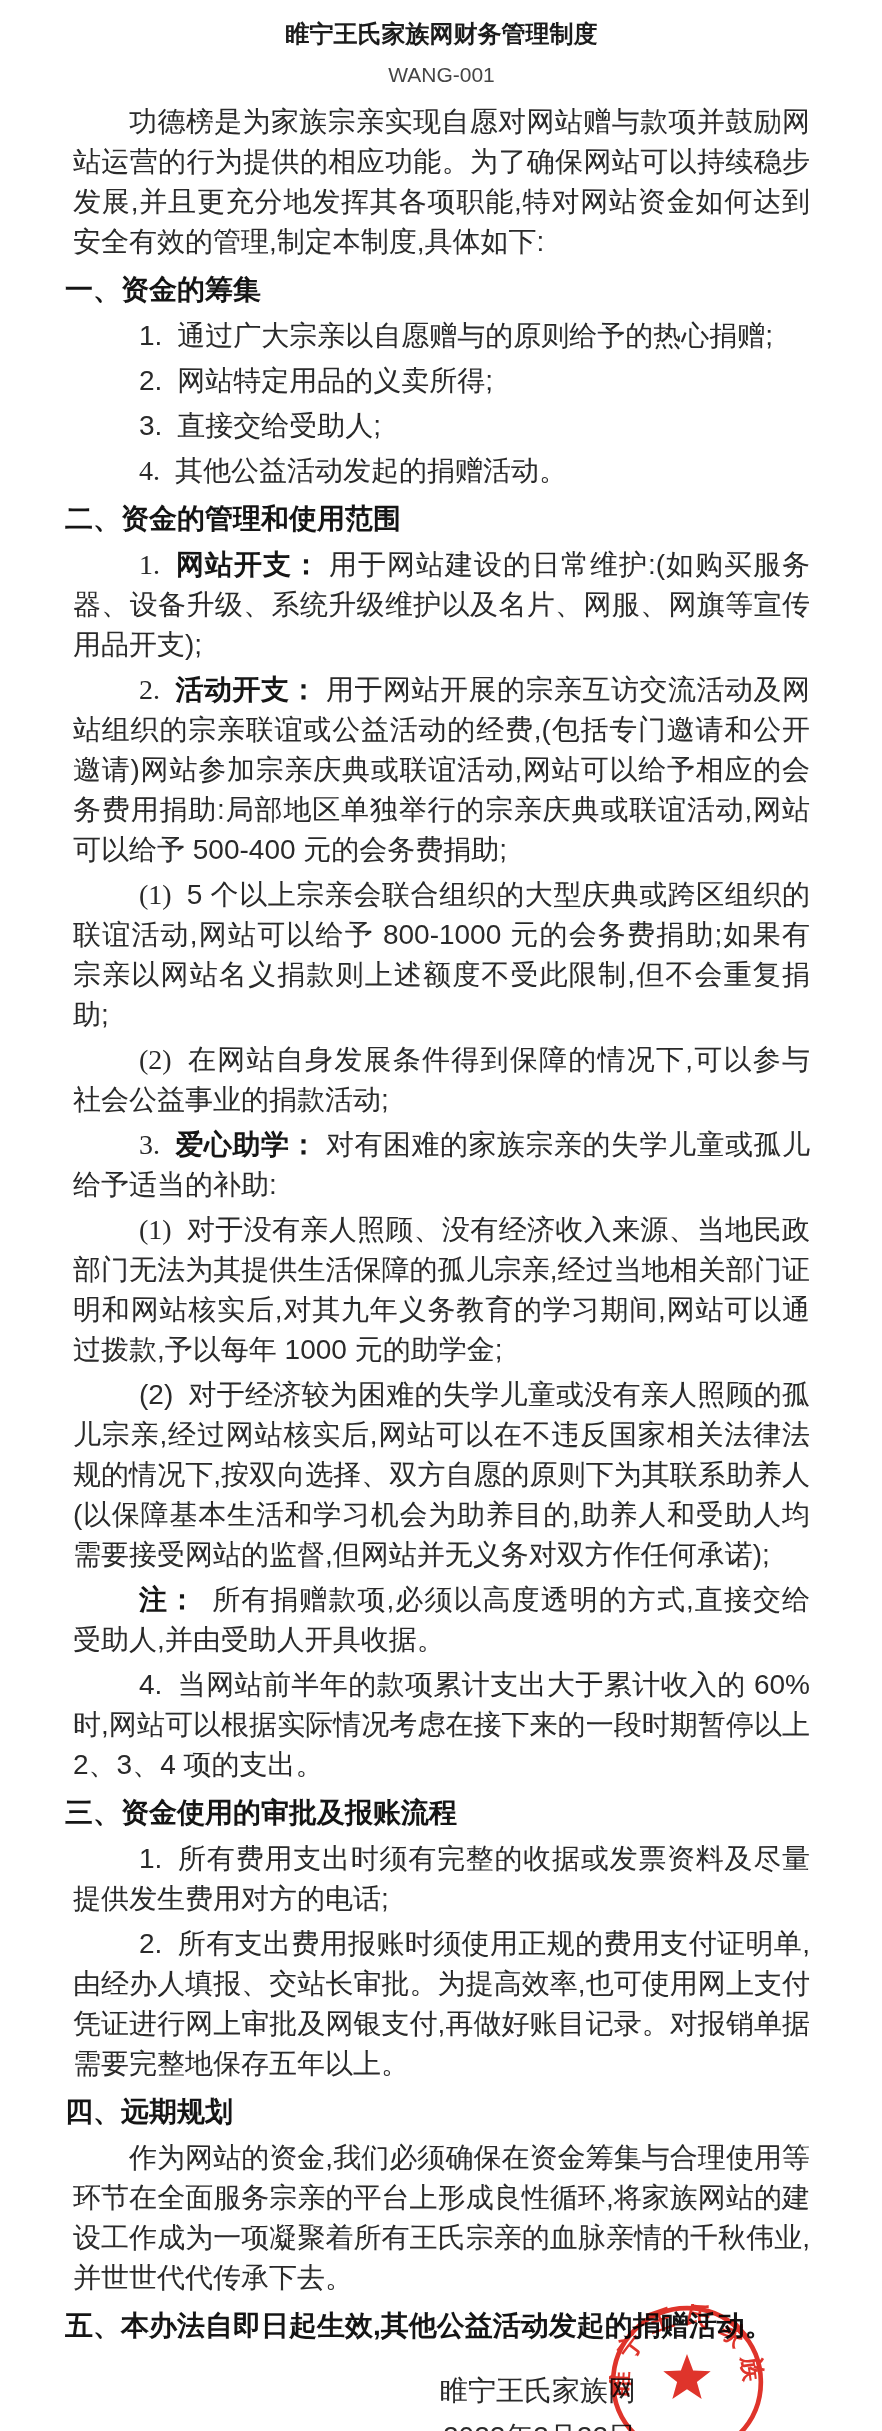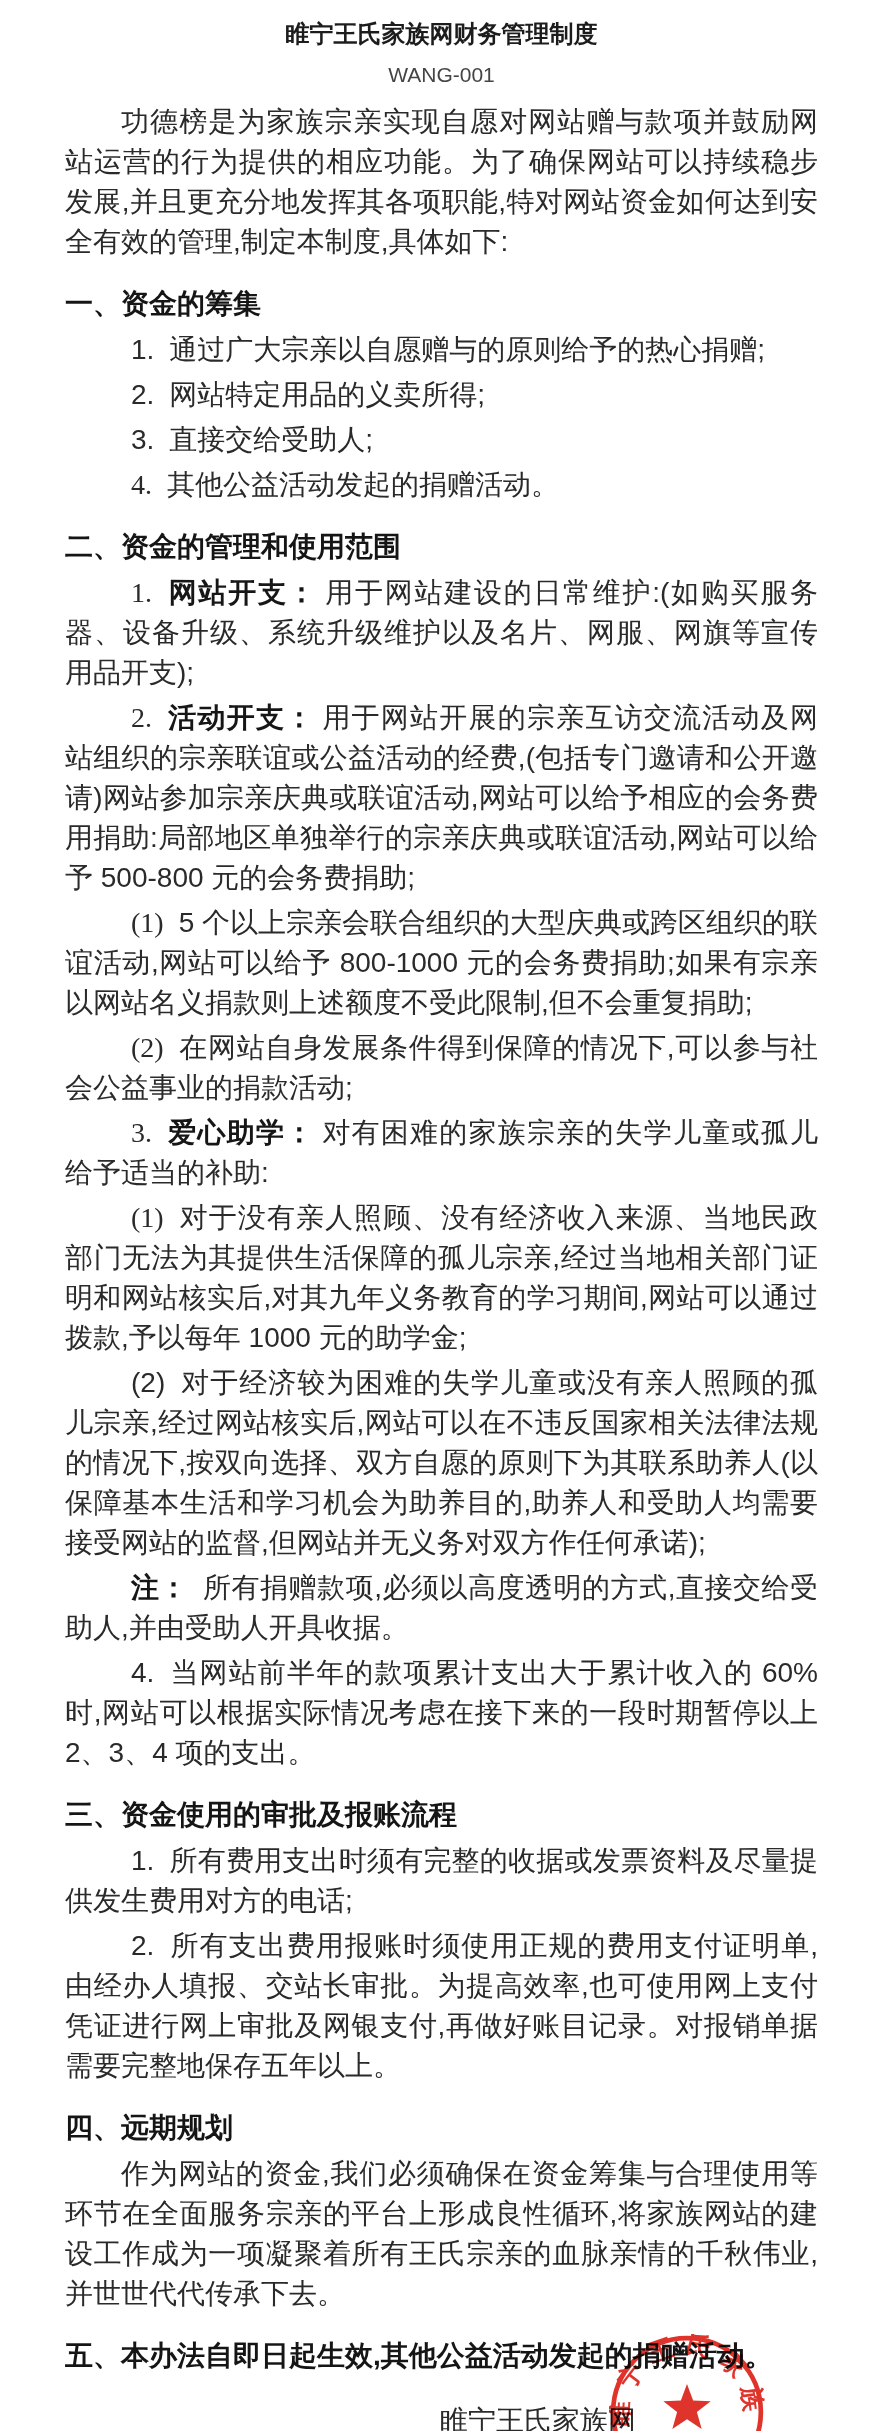--- a/index.html
+++ b/index.html
@@ -27,27 +27,27 @@
     text-align:center;
     font-size:21px;
     font-weight:400;
     color:#454545;
     line-height:26px;
     margin:0 0 14px 0;
   }
   .body p{
     font-size:28px;
     line-height:40px;
-    margin:5px 0;
+    margin:5px 8px;
     text-align:justify;
   }
   .body p.hd{
     font-weight:700;
     color:#151515;
-    margin:22px 0 6px 0;
+    margin:8px 0 6px 0;
   }
   .body p.para{ text-indent:56px; }
   .body p.item{ text-indent:66px; }
   .marker{ margin-right:15px; }
   .serif{ font-family:"Liberation Serif","DejaVu Serif",serif; }
   .kai{
     font-weight:700;
     font-family:"DejaVu Serif","Liberation Serif",serif;
     color:#161616;
   }
@@ -85,21 +85,21 @@
 
   <div class="body">
       <p class="para"><span>功德榜是为家族宗亲实现自愿对网站赠与款项并鼓励网站运营的行为提供的相应功能。为了确保网站可以持续稳步发展,并且更充分地发挥其各项职能,特对网站资金如何达到安全有效的管理,制定本制度,具体如下:</span></p>
       <p class="hd">一、资金的筹集</p>
       <p class="item"><span class="marker">1.</span><span>通过广大宗亲以自愿赠与的原则给予的热心捐赠;</span></p>
       <p class="item"><span class="marker">2.</span><span>网站特定用品的义卖所得;</span></p>
       <p class="item"><span class="marker">3.</span><span>直接交给受助人;</span></p>
       <p class="item"><span class="marker serif">4.</span><span>其他公益活动发起的捐赠活动。</span></p>
       <p class="hd">二、资金的管理和使用范围</p>
       <p class="item"><span class="marker serif">1.</span><span class="lead kai">网站开支：</span><span>用于网站建设的日常维护:(如购买服务器、设备升级、系统升级维护以及名片、网服、网旗等宣传用品开支);</span></p>
-      <p class="item"><span class="marker serif">2.</span><span class="lead kai">活动开支：</span><span>用于网站开展的宗亲互访交流活动及网站组织的宗亲联谊或公益活动的经费,(包括专门邀请和公开邀请)网站参加宗亲庆典或联谊活动,网站可以给予相应的会务费用捐助:局部地区单独举行的宗亲庆典或联谊活动,网站可以给予 500-800 元的会务费捐助;</span></p>
+      <p class="item"><span class="marker serif">2.</span><span class="lead kai">活动开支：</span><span>用于网站开展的宗亲互访交流活动及网站组织的宗亲联谊或公益活动的经费,(包括专门邀请和公开邀请)网站参加宗亲庆典或联谊活动,网站可以给予相应的会务费用捐助:局部地区单独举行的宗亲庆典或联谊活动,网站可以给予 500-400 元的会务费捐助;</span></p>
       <p class="item"><span class="marker serif">(1)</span><span>5 个以上宗亲会联合组织的大型庆典或跨区组织的联谊活动,网站可以给予 800-1000 元的会务费捐助;如果有宗亲以网站名义捐款则上述额度不受此限制,但不会重复捐助;</span></p>
       <p class="item"><span class="marker serif">(2)</span><span>在网站自身发展条件得到保障的情况下,可以参与社会公益事业的捐款活动;</span></p>
       <p class="item"><span class="marker serif">3.</span><span class="lead kai">爱心助学：</span><span>对有困难的家族宗亲的失学儿童或孤儿给予适当的补助:</span></p>
       <p class="item"><span class="marker serif">(1)</span><span>对于没有亲人照顾、没有经济收入来源、当地民政部门无法为其提供生活保障的孤儿宗亲,经过当地相关部门证明和网站核实后,对其九年义务教育的学习期间,网站可以通过拨款,予以每年 1000 元的助学金;</span></p>
       <p class="item"><span class="marker">(2)</span><span>对于经济较为困难的失学儿童或没有亲人照顾的孤儿宗亲,经过网站核实后,网站可以在不违反国家相关法律法规的情况下,按双向选择、双方自愿的原则下为其联系助养人(以保障基本生活和学习机会为助养目的,助养人和受助人均需要接受网站的监督,但网站并无义务对双方作任何承诺);</span></p>
       <p class="item"><span class="marker kai">注：</span><span>所有捐赠款项,必须以高度透明的方式,直接交给受助人,并由受助人开具收据。</span></p>
       <p class="item"><span class="marker">4.</span><span>当网站前半年的款项累计支出大于累计收入的 60%时,网站可以根据实际情况考虑在接下来的一段时期暂停以上2、3、4 项的支出。</span></p>
       <p class="hd">三、资金使用的审批及报账流程</p>
       <p class="item"><span class="marker">1.</span><span>所有费用支出时须有完整的收据或发票资料及尽量提供发生费用对方的电话;</span></p>
       <p class="item"><span class="marker">2.</span><span>所有支出费用报账时须使用正规的费用支付证明单,由经办人填报、交站长审批。为提高效率,也可使用网上支付凭证进行网上审批及网银支付,再做好账目记录。对报销单据需要完整地保存五年以上。</span></p>

